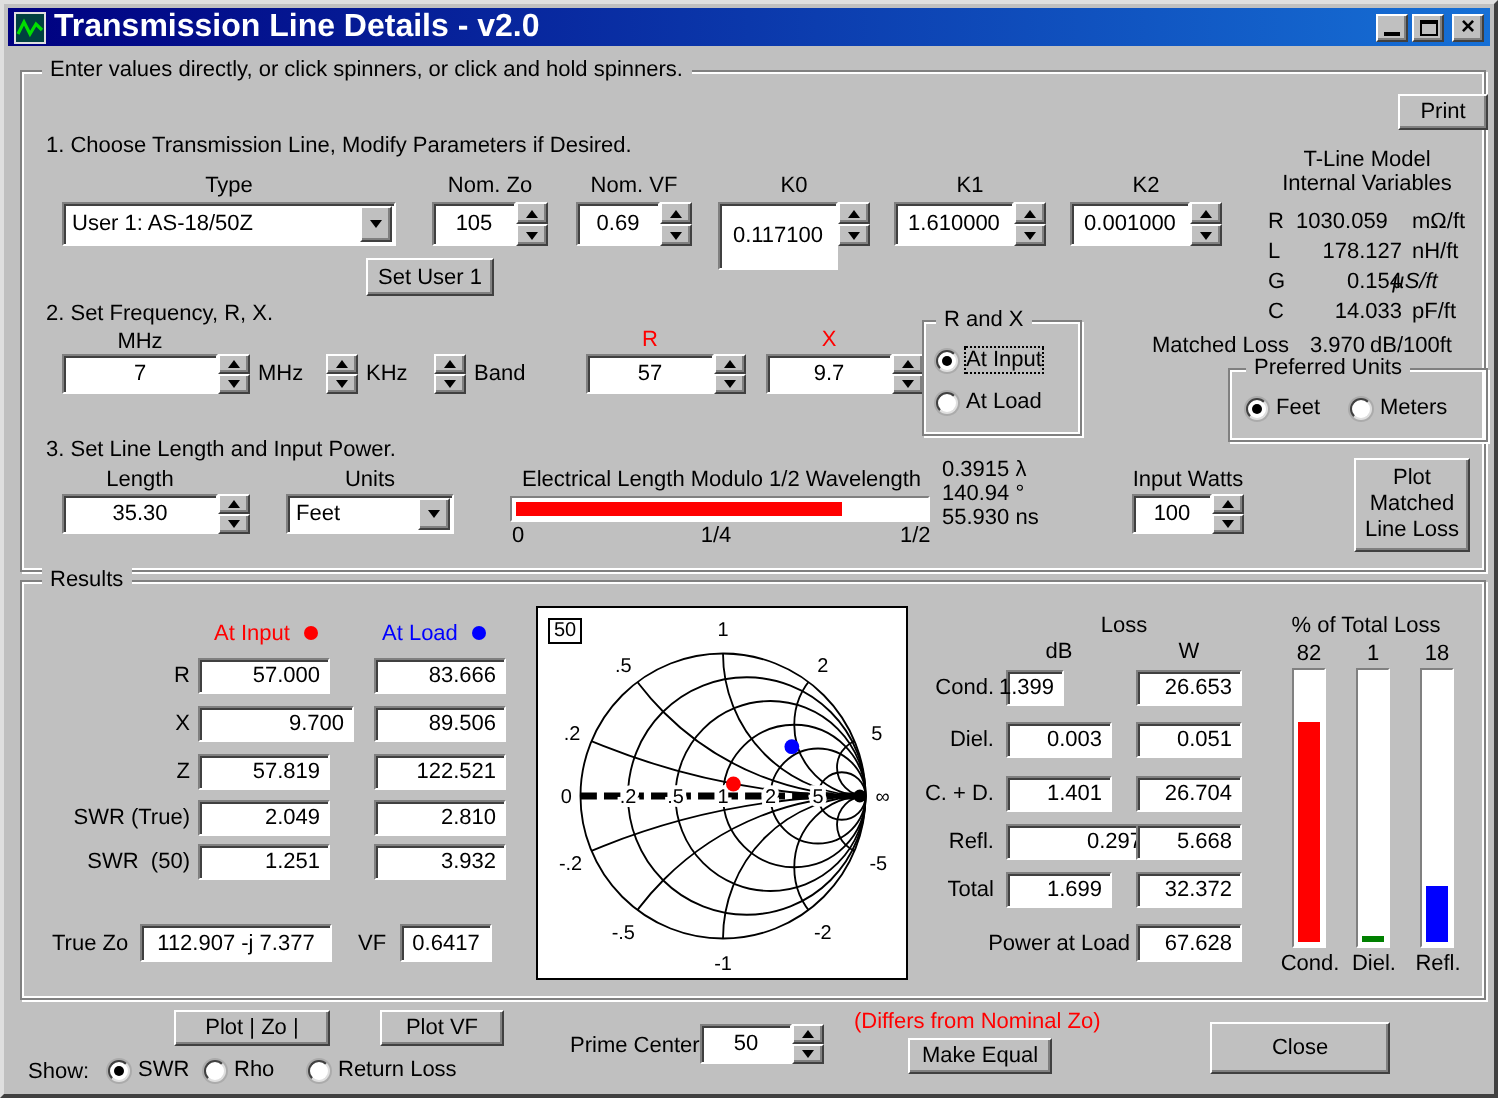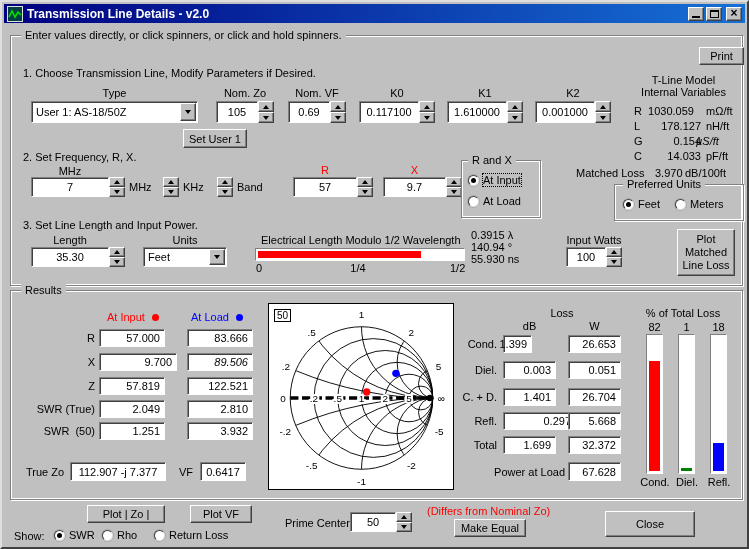--- a/index.html
+++ b/index.html
@@ -5,21 +5,21 @@
   * { box-sizing: border-box; margin: 0; padding: 0; }
   html,body { background:#808080; }
   body { font-family:"Liberation Sans", sans-serif; font-size:11px; color:#000; }
   .window { position:relative; width:749px; height:549px; background:#c0c0c0;
             border:2px solid; border-color:#dfdfdf #404040 #404040 #dfdfdf; overflow:hidden; }
   .abs { position:absolute; }
   
   .titlebar { position:absolute; left:2px; top:2px; right:2px; height:19px;
               background:linear-gradient(90deg,#000080,#1670d6);
               display:flex; align-items:center; padding:0 3px; }
-  .titlebar .ttl { color:#fff; font-weight:bold; font-size:12px; margin-left:4px; flex:1;
+  .titlebar .ttl { color:#fff; font-weight:bold; font-size:16px; margin-left:4px; flex:1;
                    white-space:nowrap; overflow:hidden; }
   .wbtn { width:16px; height:14px; background:#c0c0c0; border:1px solid; border-color:#fff #404040 #404040 #fff;
           box-shadow:inset -1px -1px 0 #808080; display:flex; align-items:center; justify-content:center;
           margin-left:2px; font-size:11px; line-height:1; }
   .glyph-min { width:8px; height:2px; background:#000; margin-top:7px; }
   .glyph-max { width:9px; height:8px; border:1px solid #000; border-top-width:2px; }
   .glyph-close { font-weight:bold; font-size:12px; margin-top:-1px; }
   
   .btn { background:#c0c0c0; border:1px solid; border-color:#fff #404040 #404040 #fff;
          box-shadow:inset -1px -1px 0 #808080; display:flex; align-items:center; justify-content:center;
@@ -122,21 +122,21 @@
     </span>
     <div class="fld abs" style="left:277px; top:65px; width:42px; height:22px;">0.69</div>
     <span class="spin abs" style="left:319px; top:65px; height:22px;">
       <span class="sbtn">
           <i class="tri-up"></i>
         </span>
       <span class="sbtn">
           <i class="tri-dn"></i>
         </span>
     </span>
-    <div class="fld abs" style="left:348px; top:65px; width:60px; height:22px;">0.117100</div>
+    <div class="fld abs" style="left:348px; top:65px; width:60px; height:34px;">0.117100</div>
     <span class="spin abs" style="left:408px; top:65px; height:22px;">
       <span class="sbtn">
           <i class="tri-up"></i>
         </span>
       <span class="sbtn">
           <i class="tri-dn"></i>
         </span>
     </span>
     <div class="fld abs" style="left:436px; top:65px; width:60px; height:22px;">1.610000</div>
     <span class="spin abs" style="left:496px; top:65px; height:22px;">
@@ -313,21 +313,21 @@
       <span>At Load</span>
       <span style="display:inline-block;width:7px;height:7px;border-radius:50%;background:#0000ff;margin-left:4px;"></span>
     </div>
 
     <div class="abs nw" style="left:6px; top:41px; width:78px; text-align:right;">R</div>
     <div class="fld right abs" style="left:88px; top:38px; width:66px; height:18px;">57.000</div>
     <div class="fld right abs" style="left:176px; top:38px; width:66px; height:18px;">83.666</div>
 
     <div class="abs nw" style="left:6px; top:65px; width:78px; text-align:right;">X</div>
     <div class="fld right abs" style="left:88px; top:62px; width:78px; height:18px;">9.700</div>
-    <div class="fld right abs" style="left:176px; top:62px; width:66px; height:18px;font-style:italic;">89.506</div>
+    <div class="fld right abs" style="left:176px; top:62px; width:66px; height:18px;">89.506</div>
 
     <div class="abs nw" style="left:6px; top:89px; width:78px; text-align:right;">Z</div>
     <div class="fld right abs" style="left:88px; top:86px; width:66px; height:18px;">57.819</div>
     <div class="fld right abs" style="left:176px; top:86px; width:66px; height:18px;">122.521</div>
 
     <div class="abs nw" style="left:6px; top:112px; width:78px; text-align:right;">SWR (True)</div>
     <div class="fld right abs" style="left:88px; top:109px; width:66px; height:18px;">2.049</div>
     <div class="fld right abs" style="left:176px; top:109px; width:66px; height:18px;">2.810</div>
 
     <div class="abs nw" style="left:6px; top:134px; width:78px; text-align:right; white-space:pre;">SWR  (50)</div>

